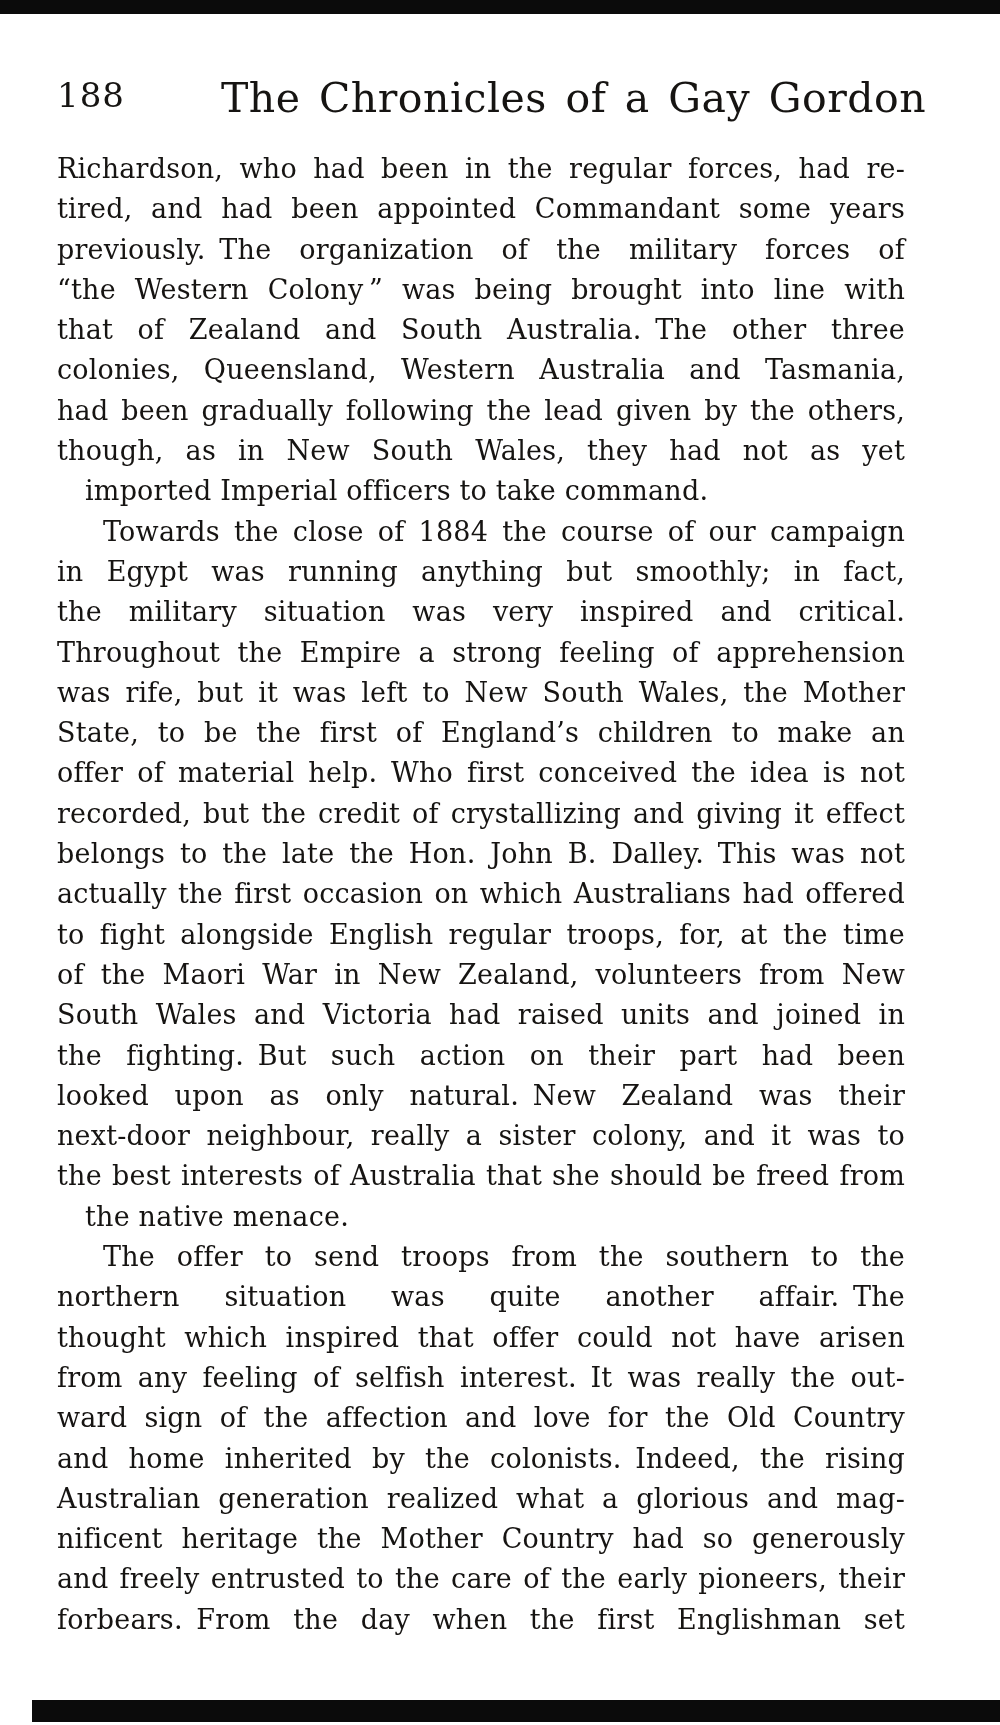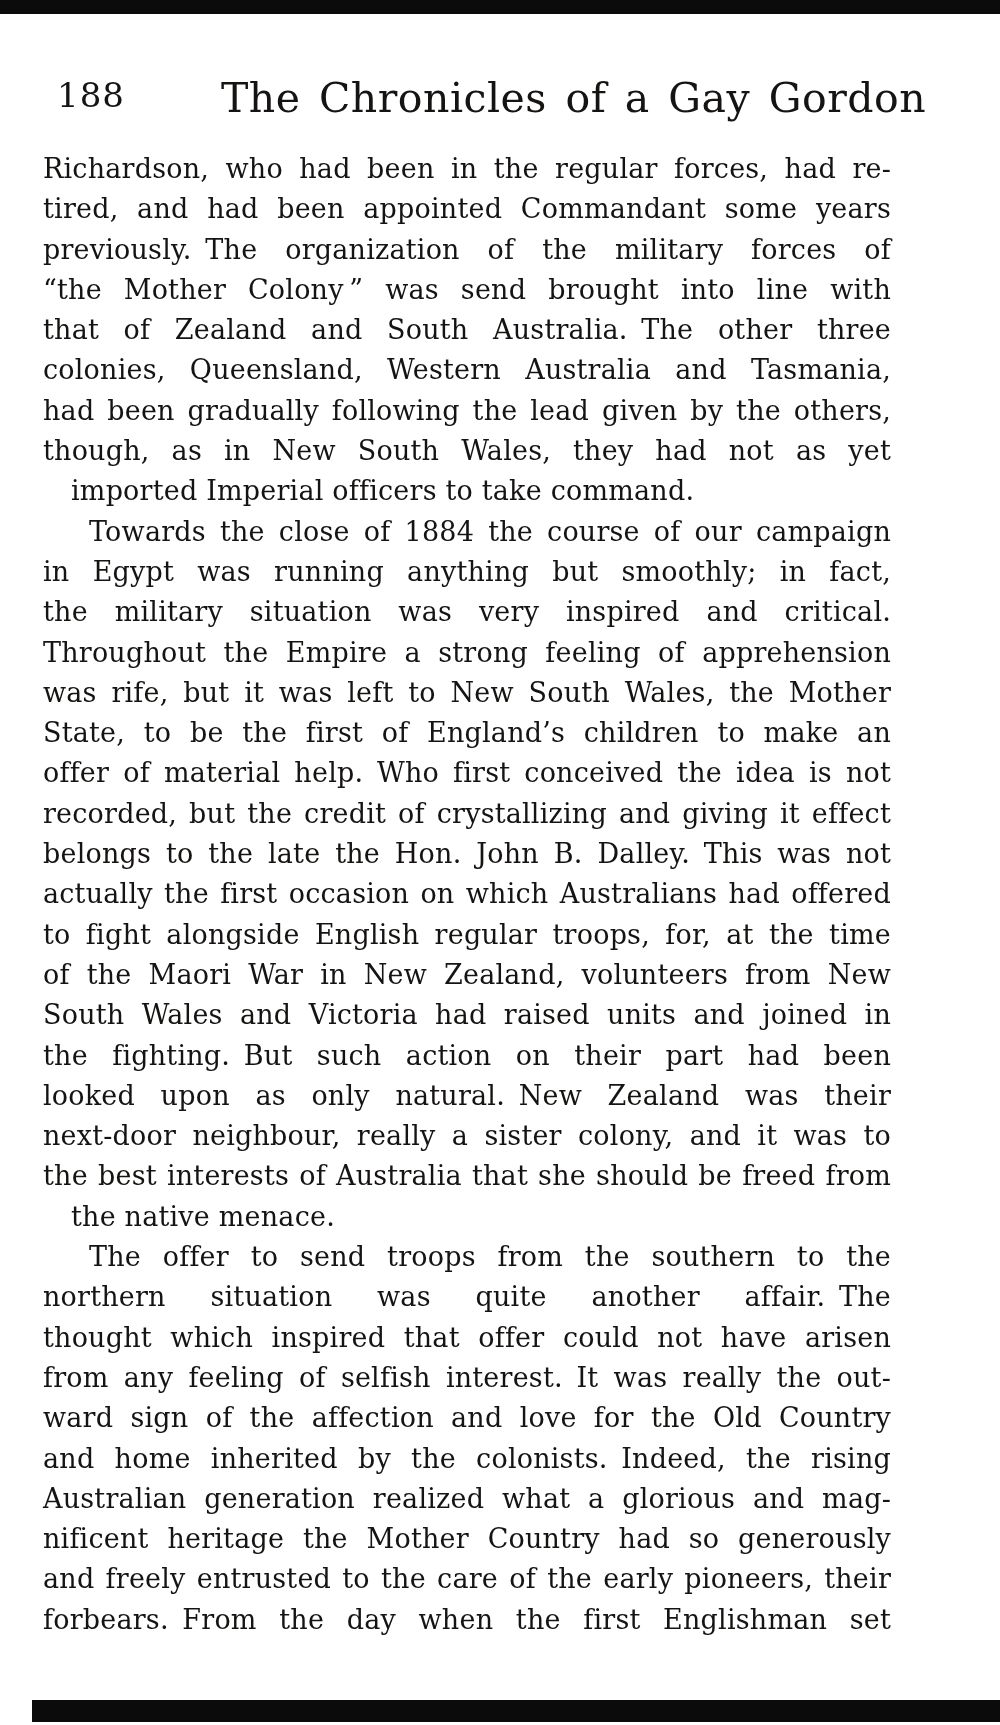--- a/index.html
+++ b/index.html
@@ -39,21 +39,21 @@
     font-size:41px;
     line-height:1;
     font-weight:normal;
     margin:0 0 0 54px;
     letter-spacing:0.5px;
     word-spacing:5px;
   }
   main.textblock{
     position:absolute;
     top:149px;
-    left:43px;
+    left:57px;
     width:848px;
   }
   .line{
     font-size:27px;
     line-height:40.3px;
     height:40.3px;
     text-align:justify;
     text-align-last:justify;
     white-space:normal;
     letter-spacing:0.2px;
@@ -74,21 +74,21 @@
 
   <header class="running">
     <span class="pagenum">188</span>
     <h1 class="title">The Chronicles of a Gay Gordon</h1>
   </header>
 
   <main class="textblock" id="textblock">
       <div class="line">Richardson, who had been in the regular forces, had re-</div>
       <div class="line">tired, and had been appointed Commandant some years</div>
       <div class="line">previously. The organization of the military forces of</div>
-      <div class="line">“the Mother Colony ” was send brought into line with</div>
+      <div class="line">“the Western Colony ” was being brought into line with</div>
       <div class="line">that of Zealand and South Australia. The other three</div>
       <div class="line">colonies, Queensland, Western Australia and Tasmania,</div>
       <div class="line">had been gradually following the lead given by the others,</div>
       <div class="line">though, as in New South Wales, they had not as yet</div>
       <div class="line last">imported Imperial officers to take command.</div>
       <div class="line indent">Towards the close of 1884 the course of our campaign</div>
       <div class="line">in Egypt was running anything but smoothly; in fact,</div>
       <div class="line">the military situation was very inspired and critical.</div>
       <div class="line">Throughout the Empire a strong feeling of apprehension</div>
       <div class="line">was rife, but it was left to New South Wales, the Mother</div>

